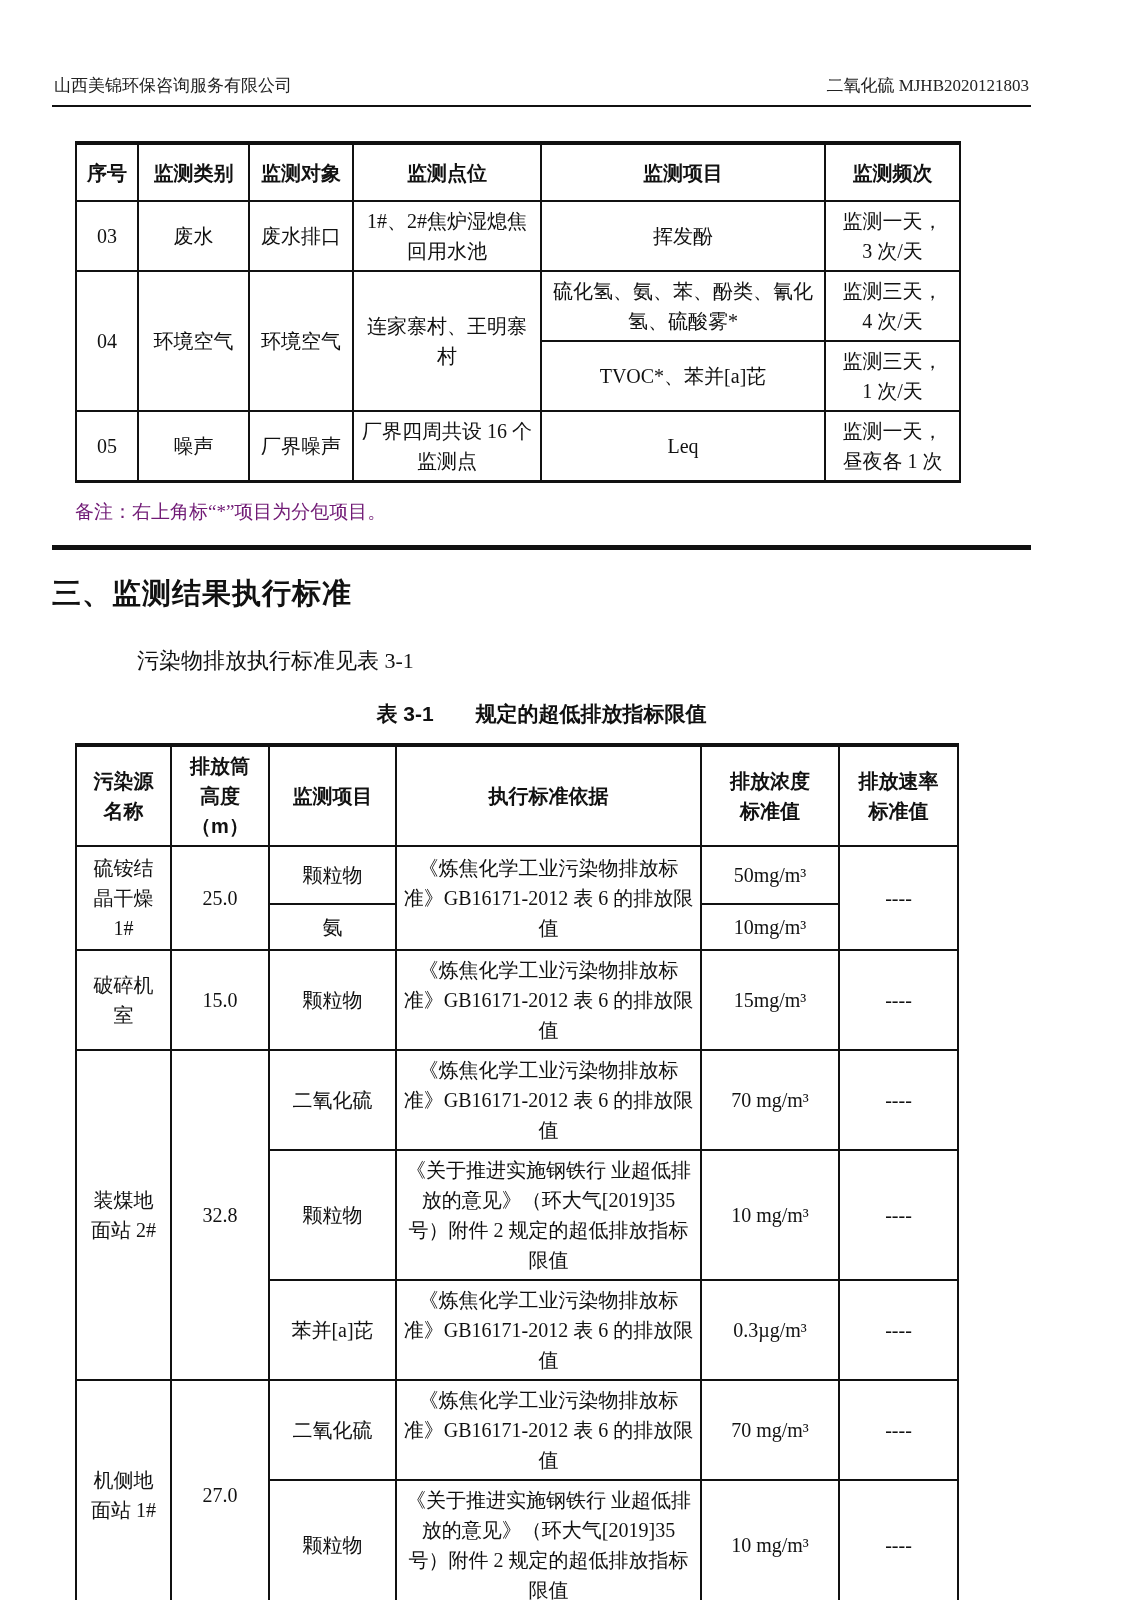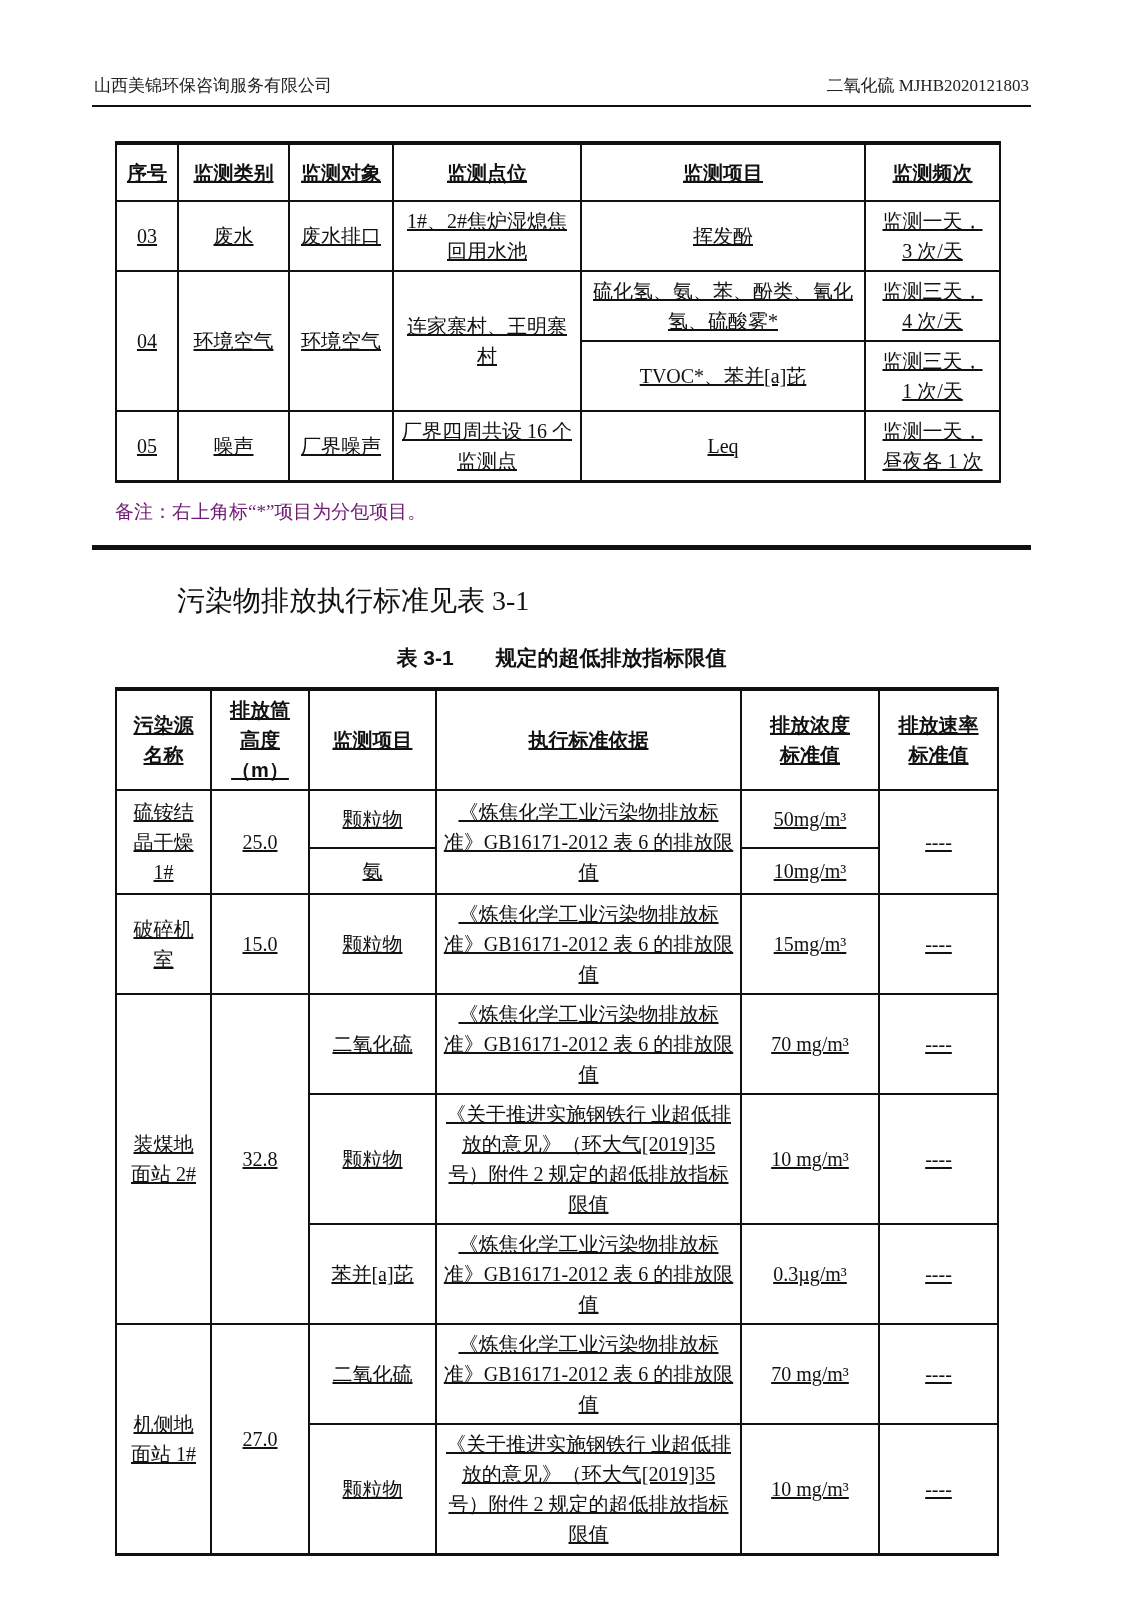--- a/index.html
+++ b/index.html
@@ -3,33 +3,33 @@
 <meta charset="utf-8">
 <style>
   * { margin: 0; padding: 0; box-sizing: border-box; }
   html, body { background: #fff; }
   body {
     width: 1131px; height: 1600px;
     font-family: "Liberation Serif", "DejaVu Serif", serif;
     color: #111;
     position: relative;
   }
-  .page { width: 1131px; height: 1600px; padding: 74px 100px 0 92px; }
+  .page { width: 1131px; height: 1600px; padding: 74px 100px 0 52px; }
 
   .page-header {
     display: flex; justify-content: space-between; align-items: flex-end;
     font-size: 17px; color: #222; padding: 0 2px 8px 2px;
   }
   .header-rule { border-bottom: 2px solid #111; }
 
   table {
     border-collapse: collapse; table-layout: fixed;
     margin-left: 23px;
     border-top: 4px solid #111; border-bottom: 3px solid #111;
-    border-left: 2px solid #111; border-right: 2px solid #111; text-decoration: underline;
+    border-left: 2px solid #111; border-right: 2px solid #111;
   }
   .t1 { width: 884px; margin-top: 34px; }
   .t2 { width: 882px; margin-top: 15px; }
   th, td {
     border: 2px solid #111;
     text-align: center; vertical-align: middle;
     white-space: pre-line;
     padding: 4px 6px;
     font-size: 20px; line-height: 1.5;
   }
@@ -45,21 +45,21 @@
   .note { margin: 16px 0 0 23px; font-size: 19px; color: #701a75; }
 
   .thick-rule { margin-top: 20px; border-bottom: 5px solid #111; }
 
   .section-title {
     margin-top: 24px;
     font-family: "Liberation Sans", "DejaVu Sans", sans-serif;
     font-weight: bold; font-size: 29px; color: #111;
     letter-spacing: 1px;
   }
-  .intro { margin: 32px 0 0 85px; font-size: 28px; }
+  .intro { margin: 32px 0 0 85px; font-size: 22px; }
   .caption {
     margin-top: 24px; text-align: center;
     font-family: "Liberation Sans", "DejaVu Sans", sans-serif;
     font-weight: bold; font-size: 21px;
   }
   .caption .cap-label { margin-right: 42px; margin-top: 34px; }
 </style>
 </head>
 <body>
 
@@ -121,20 +121,21 @@
       <td>监测一天，
 昼夜各 1 次</td>
     </tr>
   </tbody>
     </table>
 
   <p class="note">备注：右上角标“*”项目为分包项目。</p>
 
   <div class="thick-rule"></div>
 
+  <h2 class="section-title">三、监测结果执行标准</h2>
 
   <p class="intro">污染物排放执行标准见表 3-1</p>
 
   <p class="caption">
     <span class="cap-label">表 3-1</span><span>规定的超低排放指标限值</span>
   </p>
 
   <table class="t2">
     <colgroup>
       <col style="width:95px">

